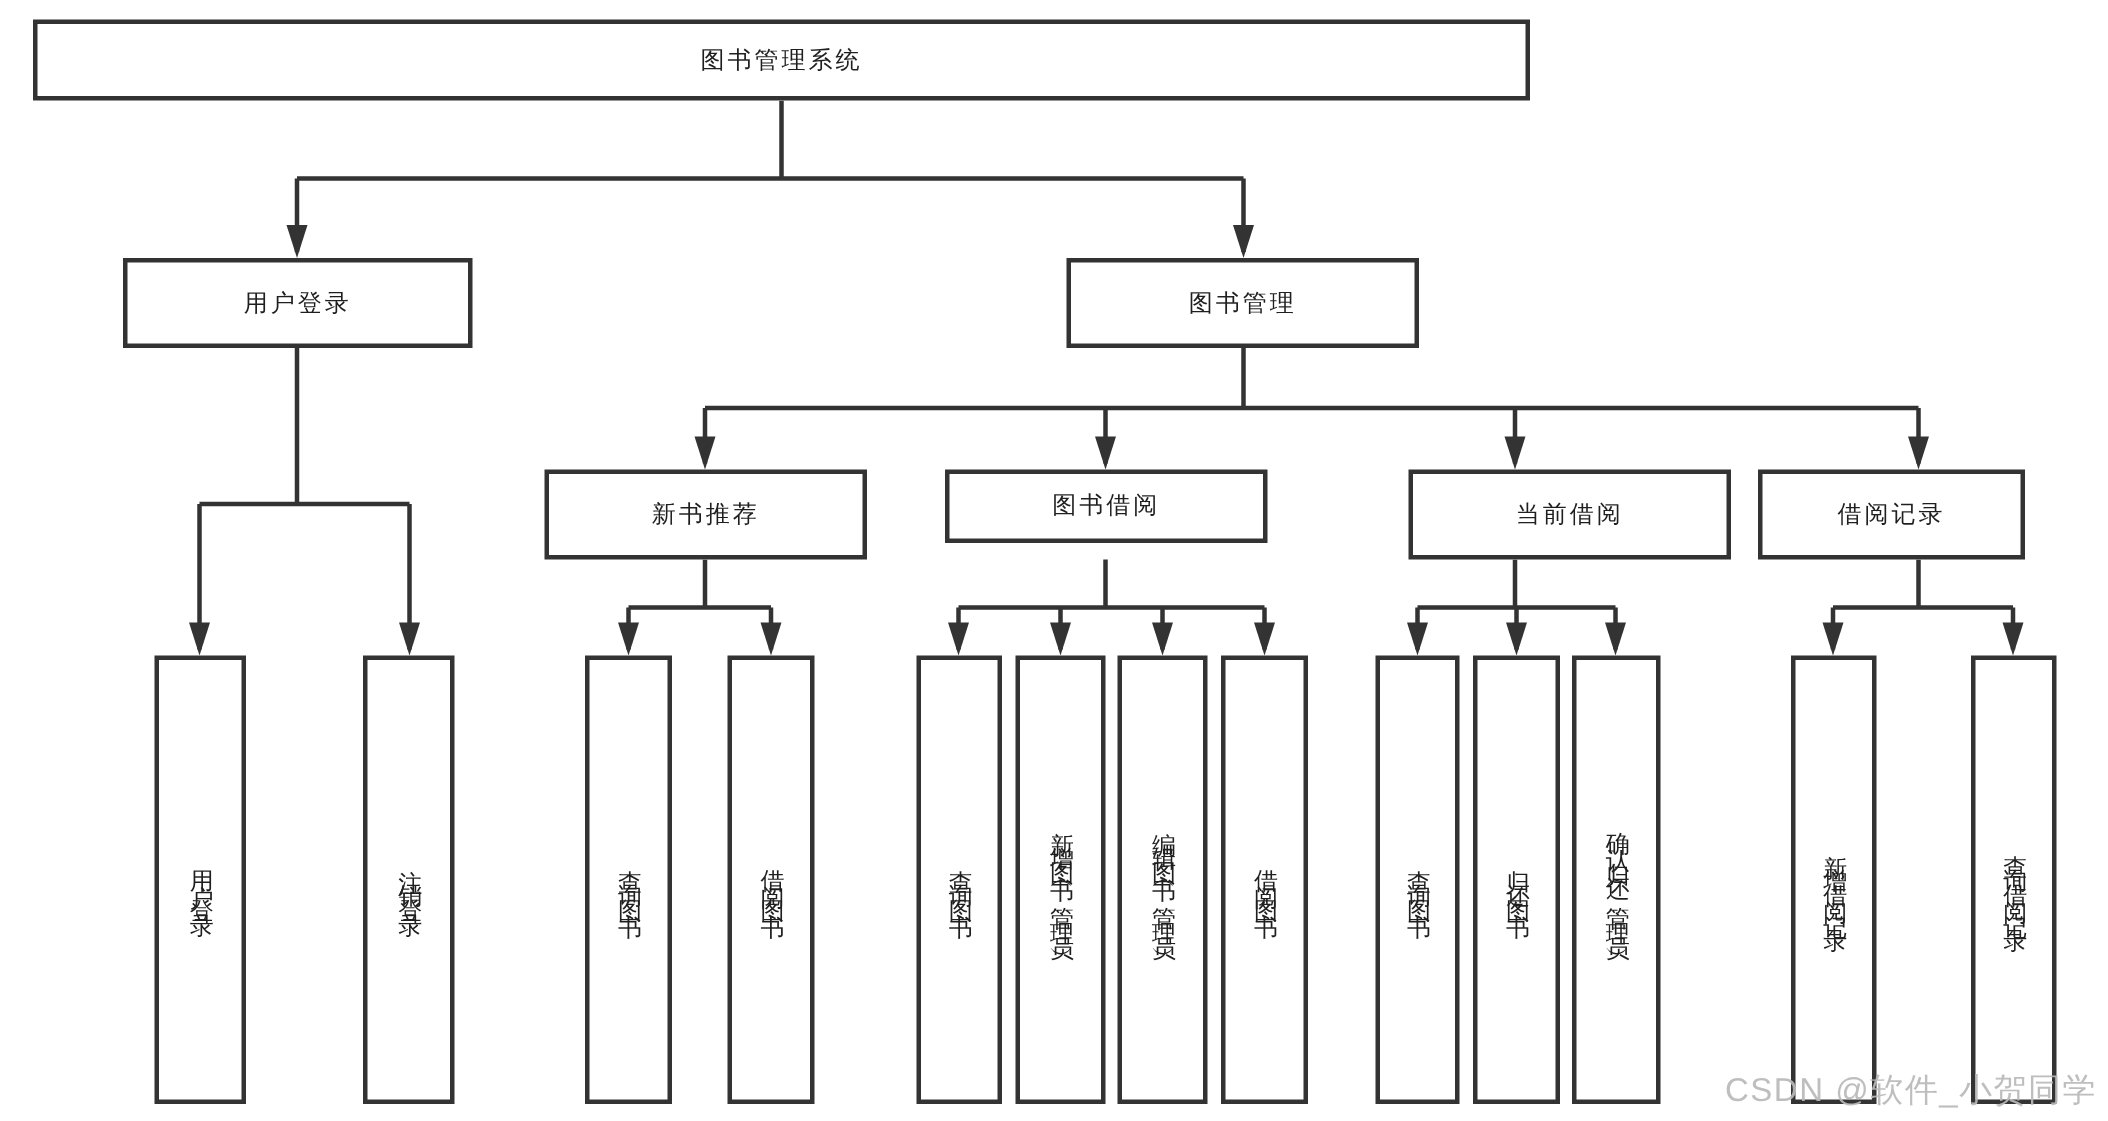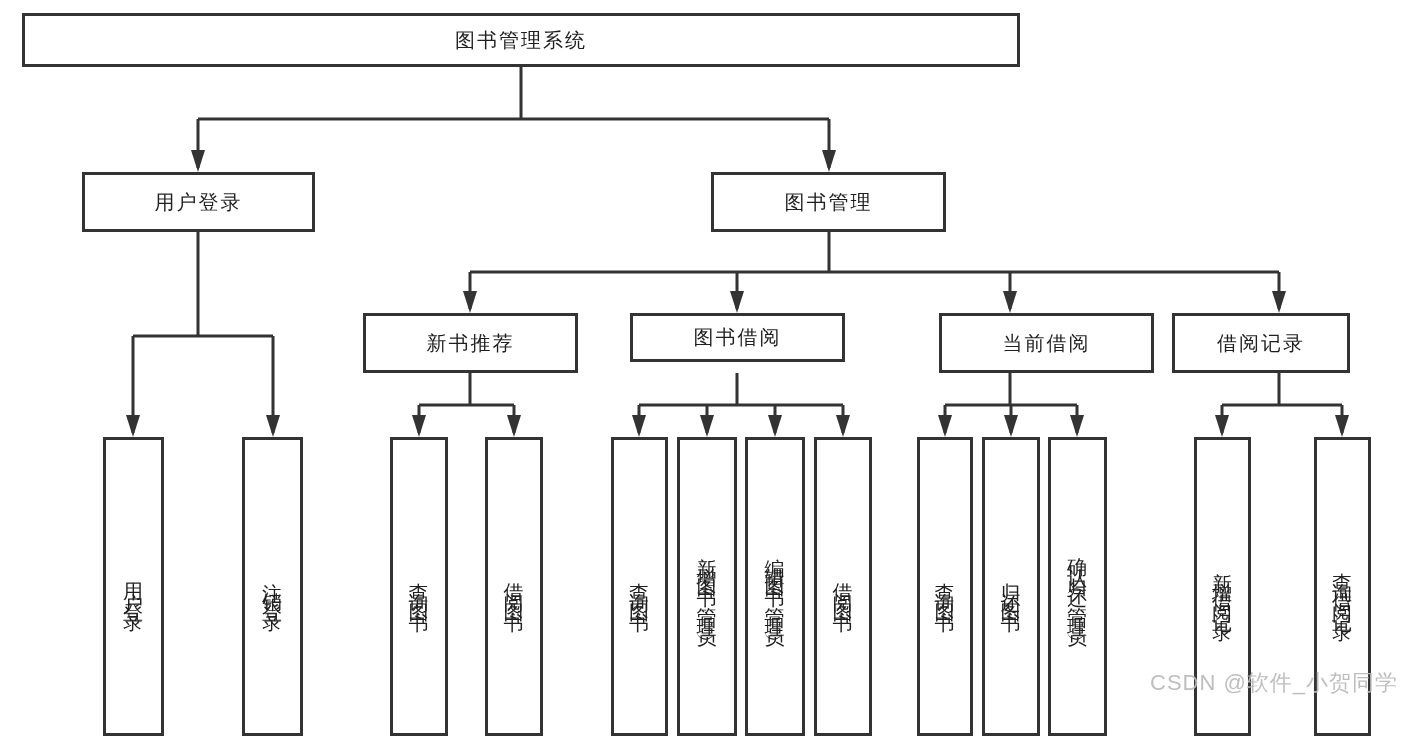--- a/index.html
+++ b/index.html
@@ -25,36 +25,36 @@
   .node {
     position: absolute;
     box-sizing: border-box;
     background: #ffffff;
     border: 3px solid #333333;
     color: #1f1f1f;
     display: flex;
     align-items: center;
     justify-content: center;
     z-index: 2;
-    font-size: 20px;
+    font-size: 16px;
   }
   .hbox {
     letter-spacing: 2px;
     white-space: nowrap;
   }
   .vbox {
     writing-mode: vertical-rl;
     text-orientation: mixed;
     letter-spacing: 10px;
     line-height: 1;
   }
   .watermark {
     position: absolute;
     left: 1150px;
-    top: 668px;
+    top: 712px;
     z-index: 10;
     font-size: 22px;
     color: rgba(184, 184, 184, 0.92);
     letter-spacing: 1px;
     white-space: nowrap;
   }
 </style>
 </head>
 <body>
 

